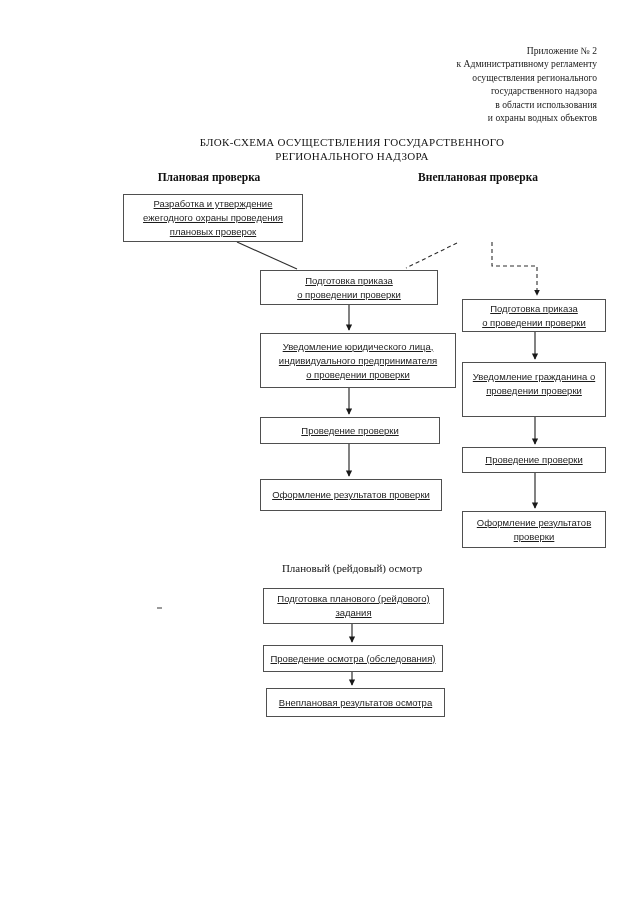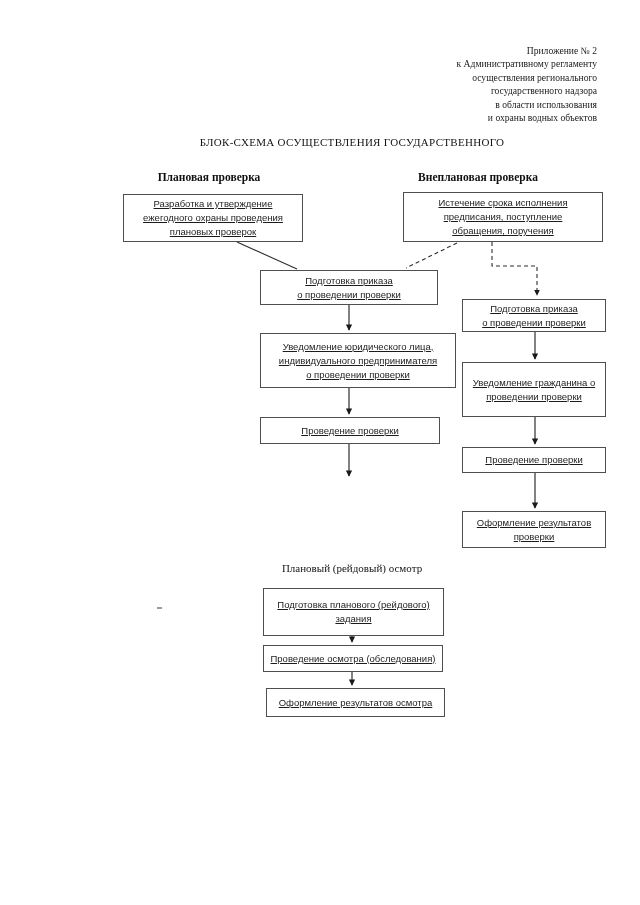--- a/index.html
+++ b/index.html
@@ -28,21 +28,21 @@
     font-family:"Liberation Serif", serif; font-size:11px; color:#141414;
     white-space:nowrap;
   }
   .box {
     position:absolute; box-sizing:border-box; border:1px solid #4f4f4f;
     background:#ffffff; display:flex; flex-direction:column;
     justify-content:center; align-items:center; text-align:center;
     font-size:9.5px; line-height:14px; color:#1c1c1c;text-decoration:underline;
   }
   .box span { display:block; white-space:nowrap; }
-  .box.top-align { justify-content:flex-start; padding-top:13px; }
+  .box.top-align { justify-content:flex-start; padding-top:7px; }
   .artifact { position:absolute; left:157px; top:607px; width:5px; height:2px; background:#9a9a9a; }
 </style>
 </head>
 <body>
 
 <div class="page">
 
   <svg class="overlay" width="640" height="905" viewBox="0 0 640 905">
     <defs>
       <marker id="arw" markerWidth="7" markerHeight="7" refX="4.6" refY="2.6" orient="auto">
@@ -72,52 +72,51 @@
     <div>Приложение № 2</div>
     <div>к Административному регламенту</div>
     <div>осуществления регионального</div>
     <div>государственного надзора</div>
     <div>в области использования</div>
     <div>и охраны водных объектов</div>
   </div>
 
   <div class="title">
     <div>БЛОК-СХЕМА ОСУЩЕСТВЛЕНИЯ ГОСУДАРСТВЕННОГО</div>
+    <div>РЕГИОНАЛЬНОГО НАДЗОРА</div>
   </div>
 
   <div class="colhead" style="left:129px; top:171px; width:160px;">Плановая проверка</div>
   <div class="colhead" style="left:398px; top:171px; width:160px;">Внеплановая проверка</div>
 
   <div class="box" style="left:123px; top:194px; width:180px; height:48px;">
     <span>Разработка и утверждение</span>
     <span>ежегодного охраны проведения</span>
     <span>плановых проверок</span>
   </div>
 
-  <div class="box" style="left:403px; top:192px; width:200px; height:50px;">
-    <span>Истечение срока исполнения</span>
-    <span>предписания, поступление</span>
-    <span>обращения, поручения</span>
-  </div>
 
   <div class="box" style="left:260px; top:270px; width:178px; height:35px;">
     <span>Подготовка приказа</span>
     <span>о проведении проверки</span>
   </div>
 
   <div class="box" style="left:260px; top:333px; width:196px; height:55px;">
     <span>Уведомление юридического лица,</span>
     <span>индивидуального предпринимателя</span>
     <span>о проведении проверки</span>
   </div>
 
   <div class="box" style="left:260px; top:417px; width:180px; height:27px;">
     <span>Проведение проверки</span>
   </div>
 
+  <div class="box" style="left:260px; top:479px; width:182px; height:32px;">
+    <span>Оформление результатов проверки</span>
+  </div>
 
   <div class="box" style="left:462px; top:299px; width:144px; height:33px;">
     <span>Подготовка приказа</span>
     <span>о проведении проверки</span>
   </div>
 
   <div class="box top-align" style="left:462px; top:362px; width:144px; height:55px;">
     <span>Уведомление гражданина о</span>
     <span>проведении проверки</span>
   </div>
@@ -126,28 +125,28 @@
     <span>Проведение проверки</span>
   </div>
 
   <div class="box" style="left:462px; top:511px; width:144px; height:37px;">
     <span>Оформление результатов</span>
     <span>проверки</span>
   </div>
 
   <div class="raidhead">Плановый (рейдовый) осмотр</div>
 
-  <div class="box" style="left:263px; top:588px; width:181px; height:48px;">
+  <div class="box" style="left:263px; top:588px; width:181px; height:36px;">
     <span>Подготовка планового (рейдового)</span>
     <span>задания</span>
   </div>
 
   <div class="box" style="left:263px; top:645px; width:180px; height:27px;">
     <span>Проведение осмотра (обследования)</span>
   </div>
 
   <div class="box" style="left:266px; top:688px; width:179px; height:29px;">
-    <span>Оформление результатов осмотра</span>
+    <span>Внеплановая результатов осмотра</span>
   </div>
 
   <div class="artifact"></div>
 
 </div>
 
 </body></html>

